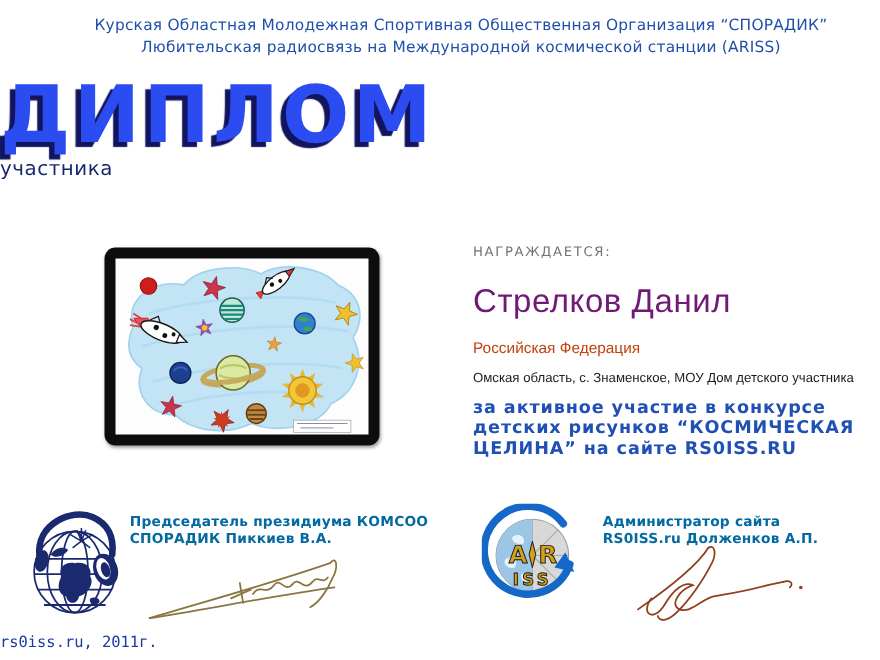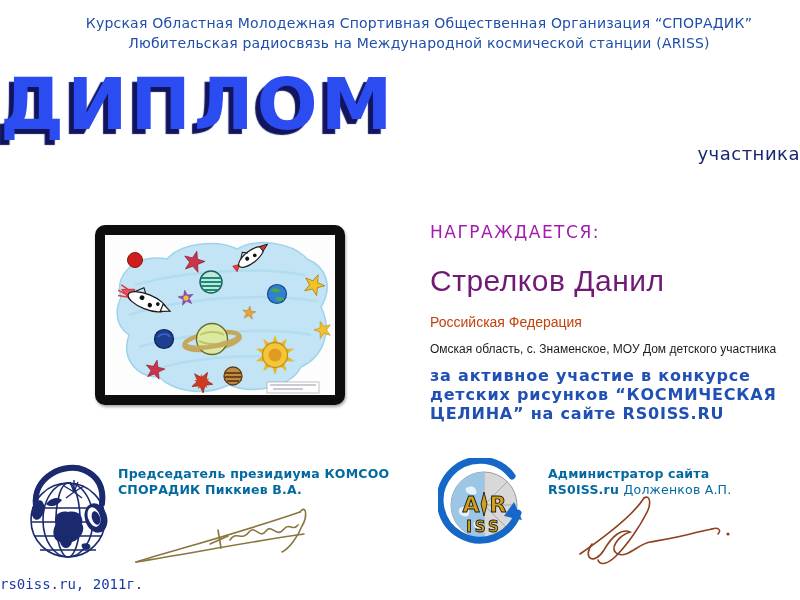--- a/index.html
+++ b/index.html
@@ -30,43 +30,43 @@
     font-size: 72px;
     font-weight: bold;
     letter-spacing: 3px;
     color: #2b4cf0;
     text-shadow: -5px 5px 1px #12145e;
     font-family: "DejaVu Sans", sans-serif;
   }
   .diploma-subtitle {
     position: absolute;
     top: 143px; left: 0; right: 0;
-    text-align: right;
+    text-align: left;
     font-size: 18px;
     color: #18266e;
     letter-spacing: 0.5px;
   }
   .art-frame {
     position: absolute;
     left: 95px; top: 225px;
     width: 250px; height: 180px;
     background: #0d0d0d;
     border-radius: 10px;
     padding: 10px;
     box-shadow: 1px 2px 3px rgba(0,0,0,0.35);
   }
   .art-frame svg { display: block; width: 230px; height: 160px; background: #fdfdfd; }
   .award-block {
     position: absolute;
     left: 430px; top: 222px;
     width: 348px;
   }
   .award-label {
-    color: #a21caf;
-    font-size: 17px;
+    color: #737373;
+    font-size: 12px;
     letter-spacing: 1.5px;
     font-weight: 500;
     margin-bottom: 22px;
   }
   .award-name {
     font-family: "Liberation Sans", sans-serif;
     font-size: 30px;
     color: #701a75;
     margin-bottom: 16px;
     letter-spacing: 0.5px;
@@ -269,21 +269,21 @@
   <div class="sig-text left">
     <div>Председатель президиума КОМСОО</div>
     <div>СПОРАДИК Пиккиев В.А.</div>
   </div>
 
   <div class="sig-text right">
     <div>Администратор сайта</div>
     <div>
       <span style="font-weight:bold">RS0ISS.ru</span>
       <span> </span>
-      <span style="font-weight:400">Долженков А.П.</span>
+      <span style="font-weight:700">Долженков А.П.</span>
     </div>
   </div>
 
   <div class="sig-scrawl left">
     <svg width="195" height="72" viewBox="0 0 195 72">
       <g fill="none" stroke="#8a7540" stroke-width="1.6" stroke-linecap="round">
         <path d="M4,66 C50,52 110,36 168,16"></path>
         <path d="M4,66 C55,58 115,46 172,38"></path>
         <path d="M78,48 L96,40 M86,34 L89,52"></path>
         <path d="M98,44 C104,34 110,46 117,36 C123,28 127,44 134,35 C140,27 144,43 152,33 C157,26 161,36 166,29"></path>

